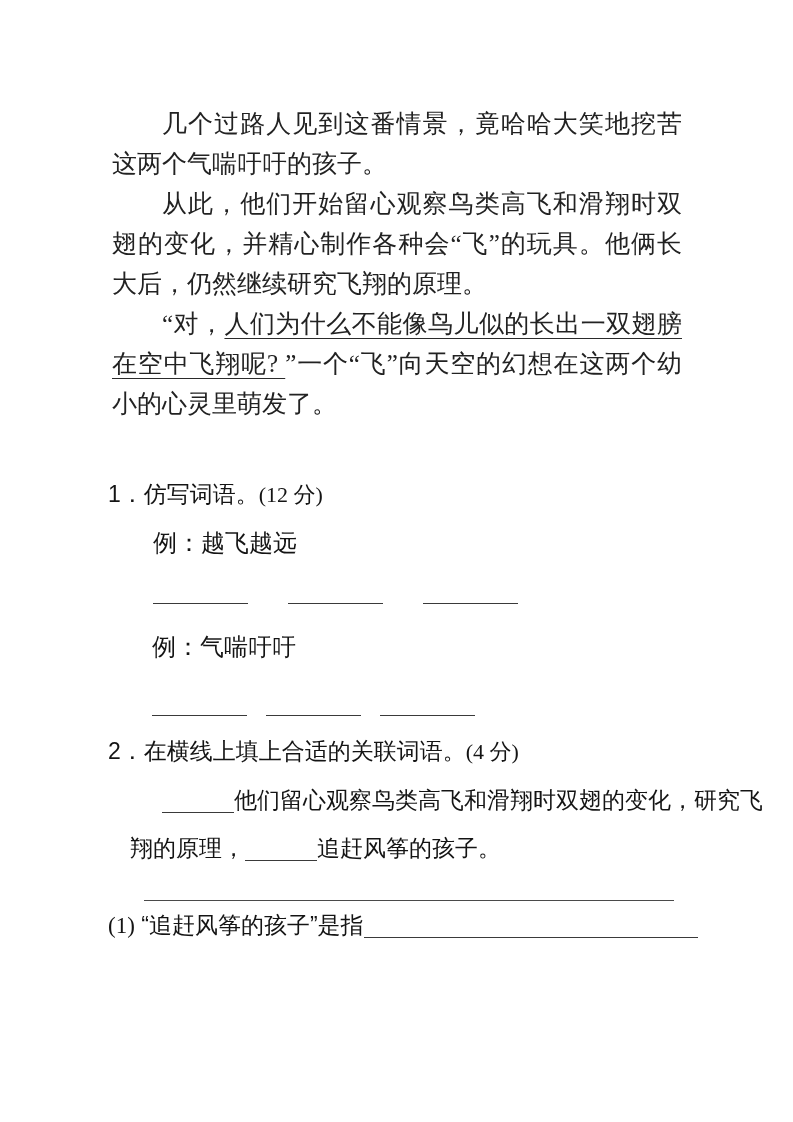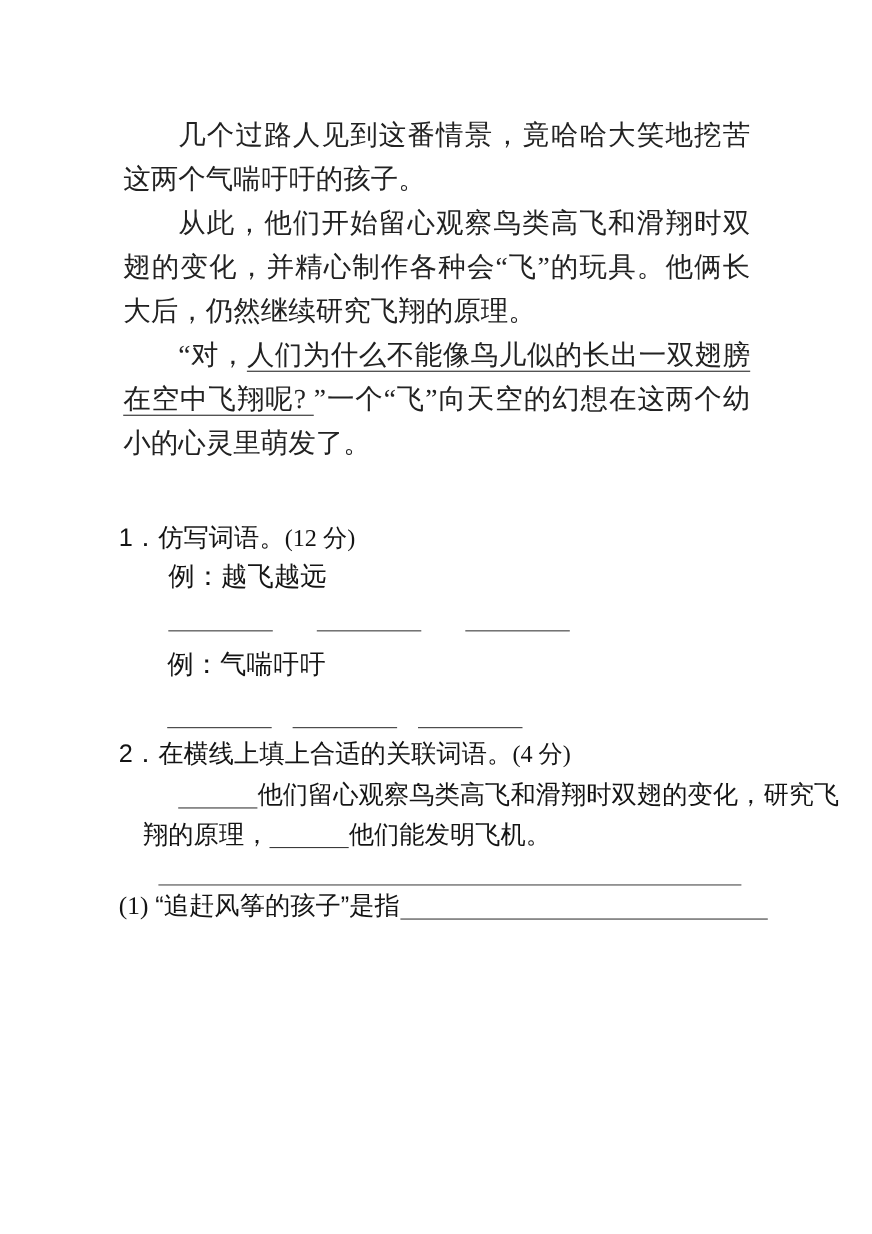--- a/index.html
+++ b/index.html
@@ -34,21 +34,21 @@
     text-underline-offset:5px;
     text-decoration-color:#2a2a2a;
   }
   
   .questions{
     position:absolute;
     left:108px;top:470px;
     width:668px;
     font-family:"Liberation Sans","DejaVu Sans",sans-serif;
     font-size:23px;
-    line-height:36px;
+    line-height:48px;
     color:#141414;
   }
   .qrow{margin:0;}
   .score{
     font-family:"Liberation Serif","DejaVu Serif",serif;
     font-size:22px;
   }
   .latin{
     font-family:"Liberation Serif","DejaVu Serif",serif;
   }
@@ -116,21 +116,21 @@
       <span>例：</span><span>气喘吁吁</span>
     </div>
     <div class="qrow indent1 mt8">
       <span class="blank blank-q1 gap-narrow"></span><span class="blank blank-q1 gap-narrow"></span><span class="blank blank-q1"></span>
     </div>
 
     <div class="qrow">
       <span>2．</span><span>在横线上填上合适的关联词语。</span><span class="score">(4 分)</span>
     </div>
     <div class="qrow q2-body">
-      <span class="blank blank-q2"></span><span>他们留心观察鸟类高飞和滑翔时双翅的变化，研究飞翔的原理，</span><span class="blank blank-q2"></span><span>他们能发明飞机。</span>
+      <span class="blank blank-q2"></span><span>他们留心观察鸟类高飞和滑翔时双翅的变化，研究飞翔的原理，</span><span class="blank blank-q2"></span><span>追赶风筝的孩子。</span>
     </div>
 
 
     <div class="answer-line"></div>
 
     <div class="qrow">
       <span class="latin">(1)</span>
       <span>“追赶风筝的孩子”是指</span><span class="blank blank-q5"></span>
     </div>
 

